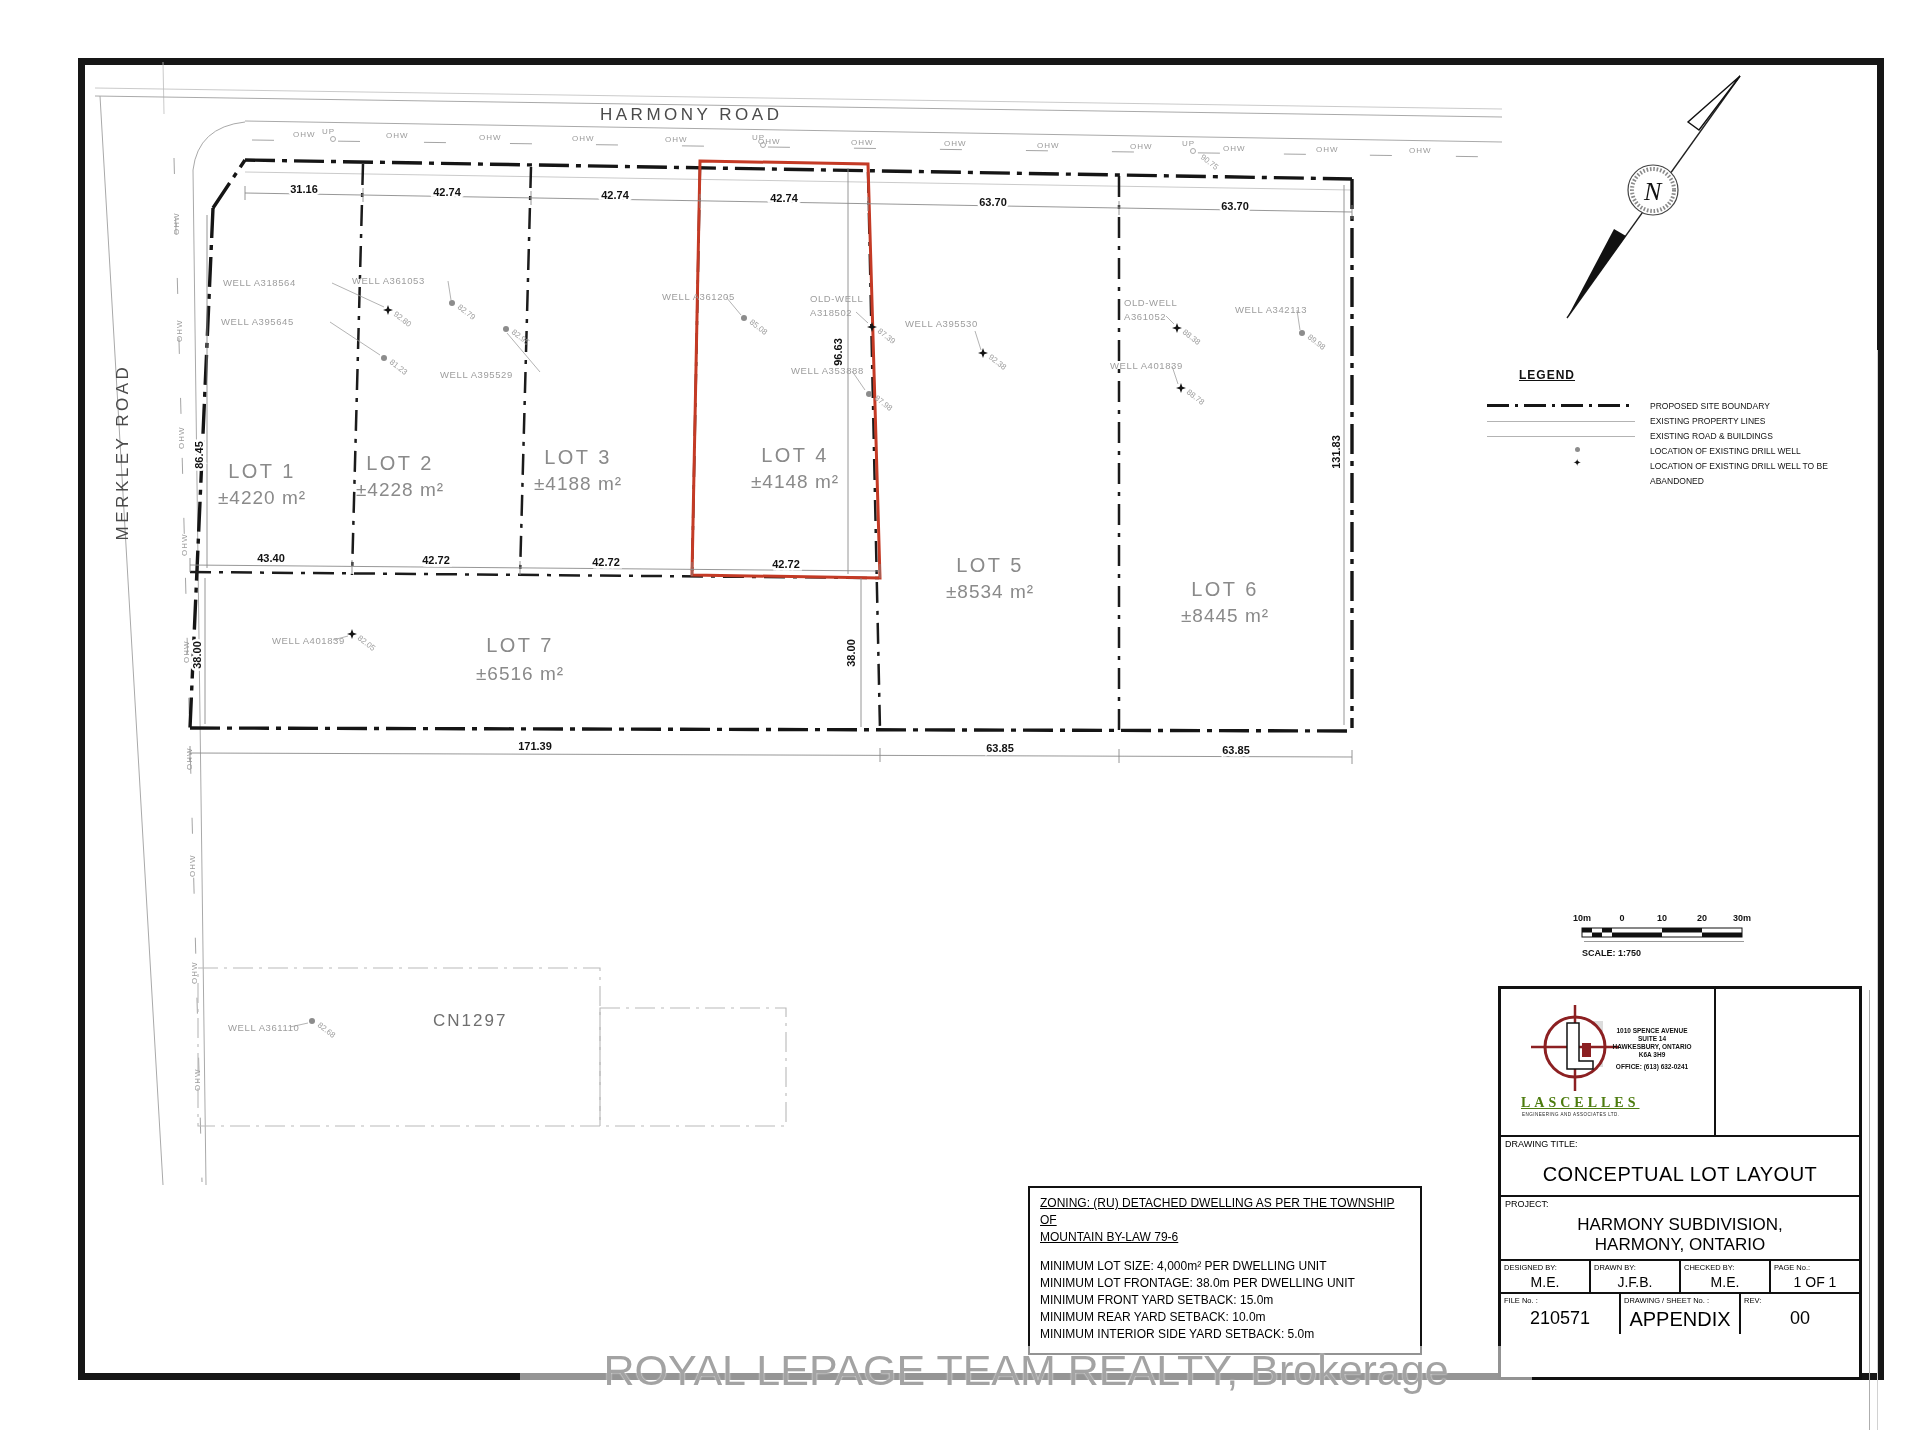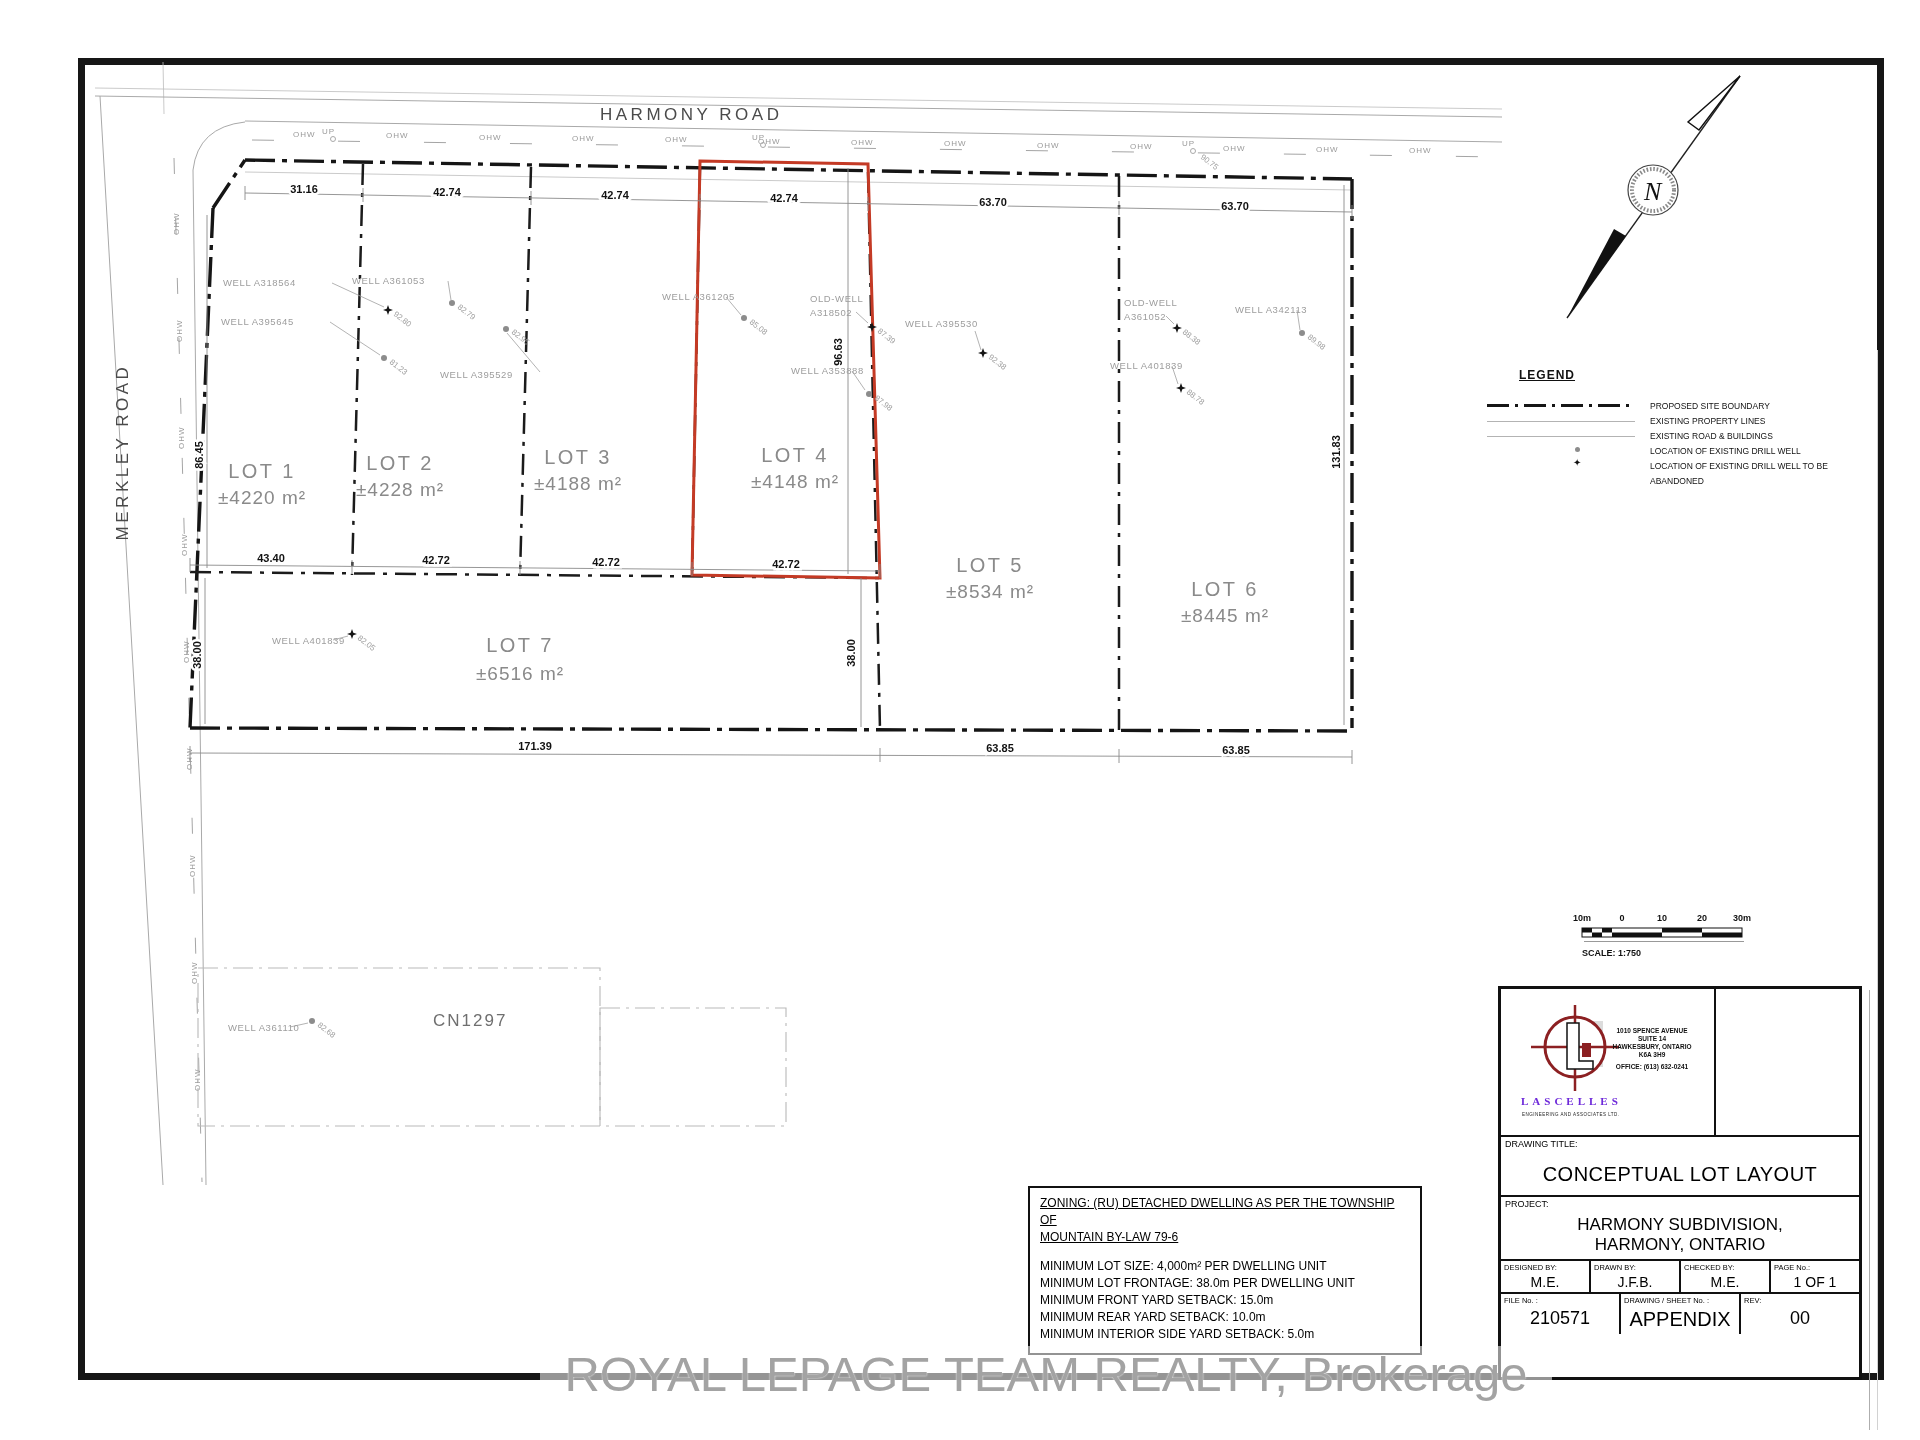--- a/index.html
+++ b/index.html
@@ -52,21 +52,21 @@
   #zoning .sp{height:12px;}
 
   
   #tblock{position:absolute;left:1498px;top:986px;width:364px;height:394px;border:3px solid #111;box-sizing:border-box;background:#fff;color:#000;}
   .tb-row{position:relative;border-bottom:2px solid #111;box-sizing:border-box;}
   .tb-label{position:absolute;left:4px;top:2px;font-size:9px;}
   #tb-logo-row{height:148px;}
   #tb-logo-div{position:absolute;left:213px;top:0;width:2px;height:100%;background:#111;}
   #logo{position:absolute;left:18px;top:14px;width:190px;height:120px;}
   #lascelles{position:absolute;left:2px;top:92px;font-family:"Liberation Serif",serif;font-weight:bold;
-             font-size:11px;letter-spacing:4px;color:#6d28d9;}
+             font-size:14px;letter-spacing:4px;color:#4d7c0f;text-decoration:underline;}
   #lascsub{position:absolute;left:3px;top:109px;font-size:4.5px;color:#222;letter-spacing:.5px;}
   #addr{position:absolute;left:96px;top:38px;width:110px;text-align:center;font-size:6.5px;font-weight:bold;line-height:8px;color:#111;}
   #office{position:absolute;left:96px;top:74px;width:110px;text-align:center;font-size:6.5px;font-weight:bold;color:#111;}
   #tb-client{height:44px;}
   .tb-big{position:absolute;left:0;right:0;text-align:center;}
   #client-v{top:18px;font-size:19px;}
   #tb-project{height:64px;}
   #proj1{top:18px;font-size:17px;}
   #proj2{top:38px;font-size:17px;}
   #tb-title{height:60px;}
@@ -75,21 +75,21 @@
   .by-cell{flex:1;position:relative;border-right:2px solid #111;}
   .by-cell:last-child{border-right:none;}
   .by-label{position:absolute;left:3px;top:2px;font-size:7.5px;}
   .by-val{position:absolute;left:0;right:0;top:13px;text-align:center;font-size:14px;}
   #tb-file{height:40px;display:flex;border-bottom:none;}
   .f1{width:162px;}  .f2{flex:1;}  .f3{width:44px;}
   .f-val{position:absolute;left:0;right:0;top:14px;text-align:center;font-size:18px;}
   #sheet-v{font-size:20px;}
 
   
-  #wm{position:absolute;left:540px;top:1346px;width:1000px;text-align:center;font-size:49px;
+  #wm{position:absolute;left:520px;top:1346px;width:1000px;text-align:center;font-size:43px;
       color:#a3a3a3;background:rgba(255,255,255,.55);padding:0 6px;white-space:nowrap;
       text-shadow:0 0 2px #fff;}
 </style>
 </head>
 <body>
 
 <div id="canvas">
   <div id="frame"></div>
   <div id="fold1"></div>
   <div id="fold2"></div>

